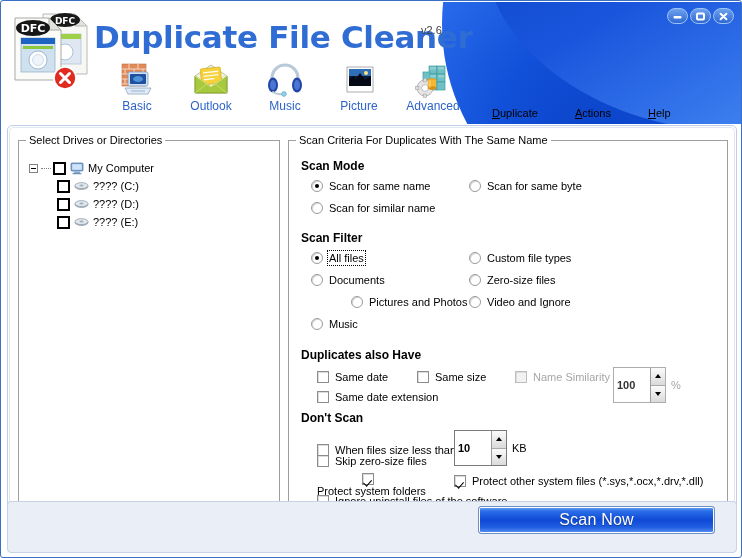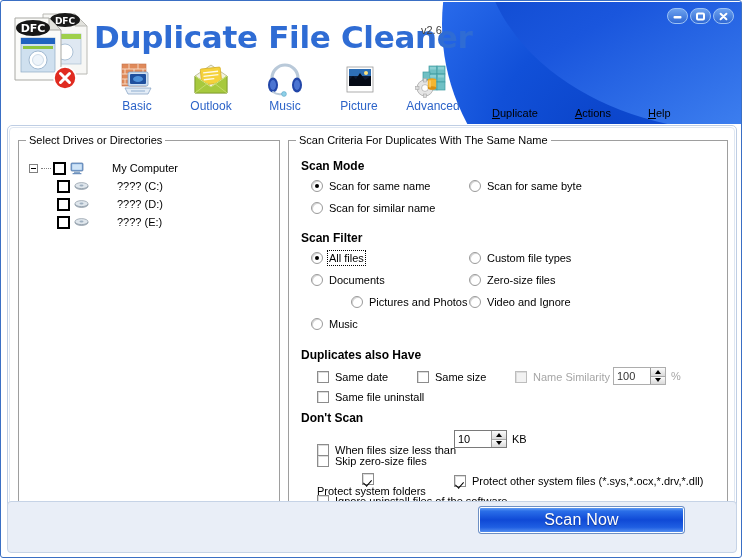--- a/index.html
+++ b/index.html
@@ -212,21 +212,21 @@
   }
   .tcheck {
     width: 13px; height: 13px;
     border: 2px solid #000000;
     background: #ffffff;
     margin-right: 4px;
     flex: none;
     cursor: pointer;
   }
   .tree-icon { margin-right: 4px; display: flex; flex: none; }
-  .tree-label { color: #000000; margin-left: 24px; }
+  .tree-label { color: #000000; }
 
   
   .sec-head {
     position: absolute;
     font-size: 12px;
     font-weight: bold;
     color: #000000;
     white-space: nowrap;
     font-family: "Liberation Sans", sans-serif;
   }
@@ -292,24 +292,25 @@
     transform: rotate(42deg);
   }
   .clabel { color: #000000; }
   .disabled .clabel, .disabled .splabel { color: #a6a6a6; }
   .disabled .cbox { border-color: #bdbdbd; background: #f2f2f2; }
 
   
   .spinner {
     display: inline-flex;
     align-items: stretch;
-    height: 18px;
+    height: 36px;
     border: 1px solid #7a7a7a;
     background: #737373;
     vertical-align: middle;
+    font-weight: bold;
   }
   .spinner .sval {
     width: 36px;
     padding: 0 3px;
     display: flex; align-items: center;
     font-size: 11px;
     color: #000000;
     background: #ffffff;
   }
   .spinner .sbtns {
@@ -355,21 +356,21 @@
     position: absolute;
     left: 6px; top: 500px;
     width: 730px; height: 52px;
     background: #e9eef7;
     border: 1px solid #c6d3e6;
     border-radius: 4px;
   }
   #scan-now {
     position: absolute;
     left: 477px; top: 505px;
-    width: 207px; height: 28px;
+    width: 237px; height: 28px;
     border: 1px solid #6d8fc4;
     border-radius: 3px;
     background: linear-gradient(180deg, #6fa8f6 0%, #2a6ee8 16%, #0f49d6 50%, #1f5fe2 78%, #5d96f2 100%);
     box-shadow: inset 0 0 0 1px #ffffff;
     display: flex; align-items: center; justify-content: center;
     cursor: pointer;
   }
   #scan-now .sn-label {
     color: #ffffff;
     font-size: 16px;
@@ -702,21 +703,21 @@
               <span class="sbtn">
                   <span class="arrow-dn"></span>
                 </span>
             </span>
           </span>
           <span class="unit dim">%</span>
         </div>
 
         <div class="check-row" style="left:28px; top:250px;">
           <span class="cbox"></span>
-          <span class="clabel">Same file uninstall</span>
+          <span class="clabel">Same date extension</span>
         </div>
 
         <div class="sec-head" style="left:12px; top:270px;">Don't Scan</div>
 
         <div class="check-row" style="left:28px; top:303px;">
           <span class="cbox"></span>
           <span class="clabel">When files size less than</span>
         </div>
         <div class="inline-row" style="left:165px; top:289px;">
           <span class="spinner">

